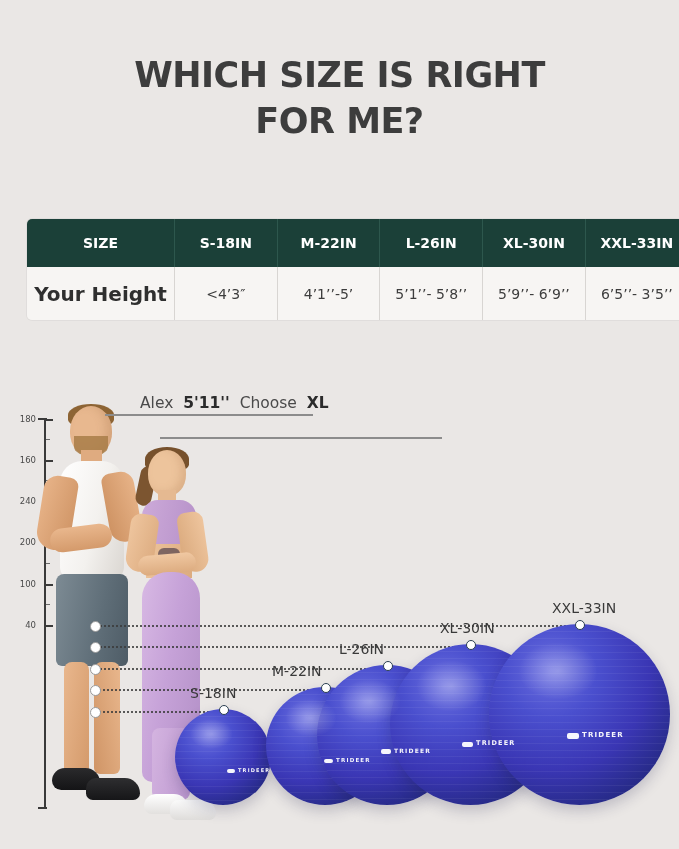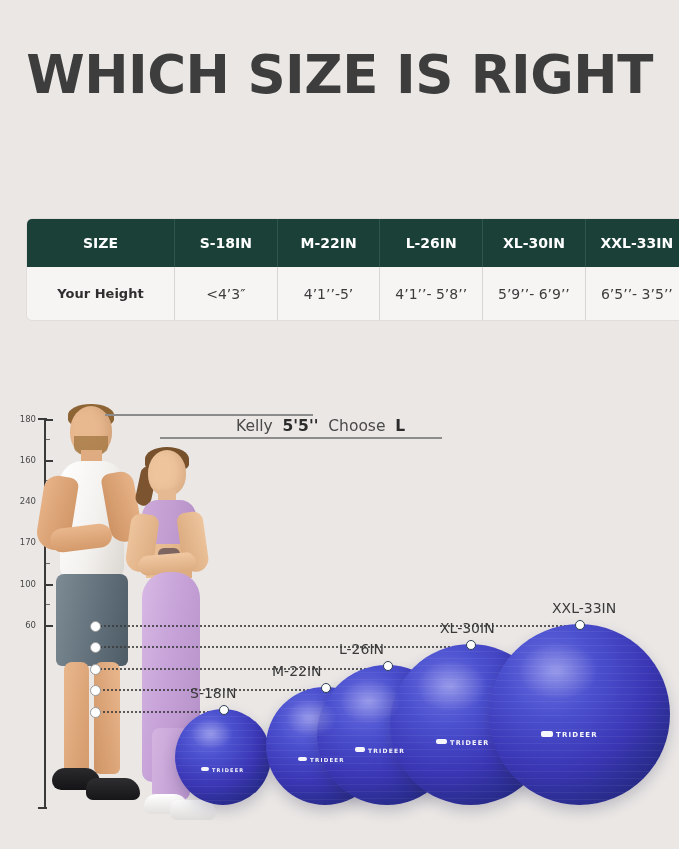--- a/index.html
+++ b/index.html
@@ -11,21 +11,21 @@
     color:#3a3a3a;
     overflow:hidden;
     position:relative;
   }
   .page{position:relative;width:679px;height:849px;}
 
   
   .title{
     position:absolute;left:0;top:52px;width:679px;
     text-align:center;
-    font-size:53px;line-height:46px;
+    font-size:35px;line-height:46px;
     font-weight:bold;
     letter-spacing:-0.5px;
     color:#3d3d3d;
     font-family:"DejaVu Sans", sans-serif;
   }
   .title .l1{display:block;}
   .title .l2{display:block;}
 
   .subtitle{
     position:absolute;left:0;top:176px;width:679px;
@@ -66,21 +66,21 @@
     font-size:14px;
     color:#3d3d3d;
     border-right:1px solid #d8d5d2;
     border-bottom:1px solid #d8d5d2;
     font-family:"DejaVu Sans", sans-serif;
   }
   .size-table tbody tr:last-child td{border-bottom:none;}
   .size-table tbody td:last-child{border-right:none;}
   .size-table tbody td.rowhead{
     font-weight:bold;
-    font-size:13px;
+    font-size:20px;
     color:#2f2f2f;
   }
   .col-first{width:147px;}
 
   
   .diagram{position:absolute;left:0;top:392px;width:679px;height:457px;}
 
   
   .ruler-line{
     position:absolute;left:44px;top:26px;
@@ -292,66 +292,68 @@
       rgba(0,0,0,0.0) 7px);
   }
   .ball-sheen{
     position:absolute;left:16%;top:10%;width:44%;height:32%;
     border-radius:50%;
     background:radial-gradient(ellipse at center, rgba(255,255,255,0.30), rgba(255,255,255,0) 70%);
     z-index:2;
   }
   .brand{
     position:absolute;z-index:3;
-    display:flex;align-items:flex-start;gap:3px;
+    display:flex;align-items:flex-end;gap:3px;
     color:#ffffff;font-weight:bold;
     letter-spacing:1.2px;
     font-family:"DejaVu Sans", sans-serif;
     opacity:.95;
     white-space:nowrap;
+    margin-left:26px;
   }
   .brand .swoosh{
     display:inline-block;
     border-radius:2px;
   }
   .ball-label{
     position:absolute;
     font-size:14px;
     color:#3a3a3a;
     white-space:nowrap;
     font-family:"DejaVu Sans", sans-serif;
   }
 </style>
 </head>
 <body>
 
 <div class="page">
 
   <div class="title">
     <span class="l1">WHICH SIZE IS RIGHT</span>
+    <span class="l2">FOR ME?</span>
   </div>
 
 
   <table class="size-table">
     <thead>
       <tr>
         <th class="col-first">SIZE</th>
         <th>S-18IN</th>
         <th>M-22IN</th>
         <th>L-26IN</th>
         <th>XL-30IN</th>
         <th>XXL-33IN</th>
       </tr>
     </thead>
     <tbody>
       <tr>
         <td class="rowhead col-first">Your Height</td>
         <td>&lt;4’3″</td>
         <td>4’1’’-5’</td>
-        <td>4’1’’- 5’8’’</td>
+        <td>5’1’’- 5’8’’</td>
         <td>5’9’’- 6’9’’</td>
         <td>6’5’’- 3’5’’</td>
       </tr>
     </tbody>
   </table>
 
   <div class="diagram">
 
     <div class="ruler-line"></div>
     <div class="ruler-cap" style="top:26px;"></div>
@@ -366,23 +368,23 @@
 
     <div class="tick minor" style="top:47px;"></div>
     <div class="tick minor" style="top:88px;"></div>
     <div class="tick minor" style="top:129px;"></div>
     <div class="tick minor" style="top:171px;"></div>
     <div class="tick minor" style="top:212px;"></div>
 
     <div class="tick-label" style="left:10px;top:22px;">180</div>
     <div class="tick-label" style="left:10px;top:63px;">160</div>
     <div class="tick-label" style="left:10px;top:104px;">240</div>
-    <div class="tick-label" style="left:10px;top:145px;">170</div>
+    <div class="tick-label" style="left:10px;top:145px;">200</div>
     <div class="tick-label" style="left:10px;top:187px;">100</div>
-    <div class="tick-label" style="left:10px;top:228px;">60</div>
+    <div class="tick-label" style="left:10px;top:228px;">40</div>
 
     <div class="people">
 
       <div class="figure man">
         <div class="m-hair"></div>
         <div class="m-head"></div>
         <div class="m-beard"></div>
         <div class="m-neck"></div>
         <div class="m-torso"></div>
         <div class="m-armL"></div>
@@ -407,28 +409,28 @@
         <div class="w-armR"></div>
         <div class="w-forearm"></div>
         <div class="w-legging"></div>
         <div class="w-legginglow"></div>
         <div class="w-shoeL"></div>
         <div class="w-shoeR"></div>
       </div>
     </div>
 
     <div class="anno-line" style="left:105px;top:22px;width:208px;"></div>
+    <div class="anno-text" style="left:140px;top:2px;">
+      <span>Alex</span>&nbsp;
+      <b>5'11''</b>&nbsp;
+      <span>Choose</span>&nbsp;
+      <b>XL</b>
+    </div>
 
     <div class="anno-line" style="left:160px;top:45px;width:282px;"></div>
-    <div class="anno-text" style="left:236px;top:25px;">
-      <span>Kelly</span>&nbsp;
-      <b>5'5''</b>&nbsp;
-      <span>Choose</span>&nbsp;
-      <b>L</b>
-    </div>
 
     <div class="guide" style="left:96px;top:233px;width:470px;"></div>
     <div class="guide" style="left:96px;top:254px;width:370px;"></div>
     <div class="guide" style="left:96px;top:276px;width:286px;"></div>
     <div class="guide" style="left:96px;top:297px;width:228px;"></div>
     <div class="guide" style="left:96px;top:319px;width:128px;"></div>
 
     <div class="guide-dot" style="left:90px;top:229px;"></div>
     <div class="guide-dot" style="left:90px;top:250px;"></div>
     <div class="guide-dot" style="left:90px;top:272px;"></div>

